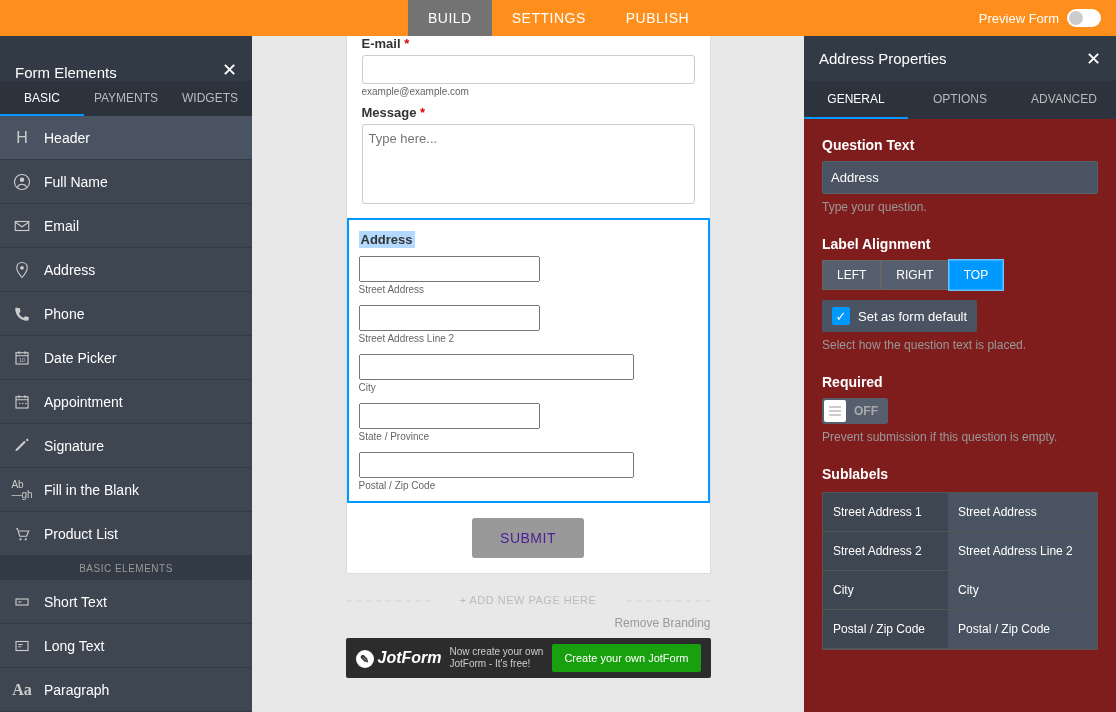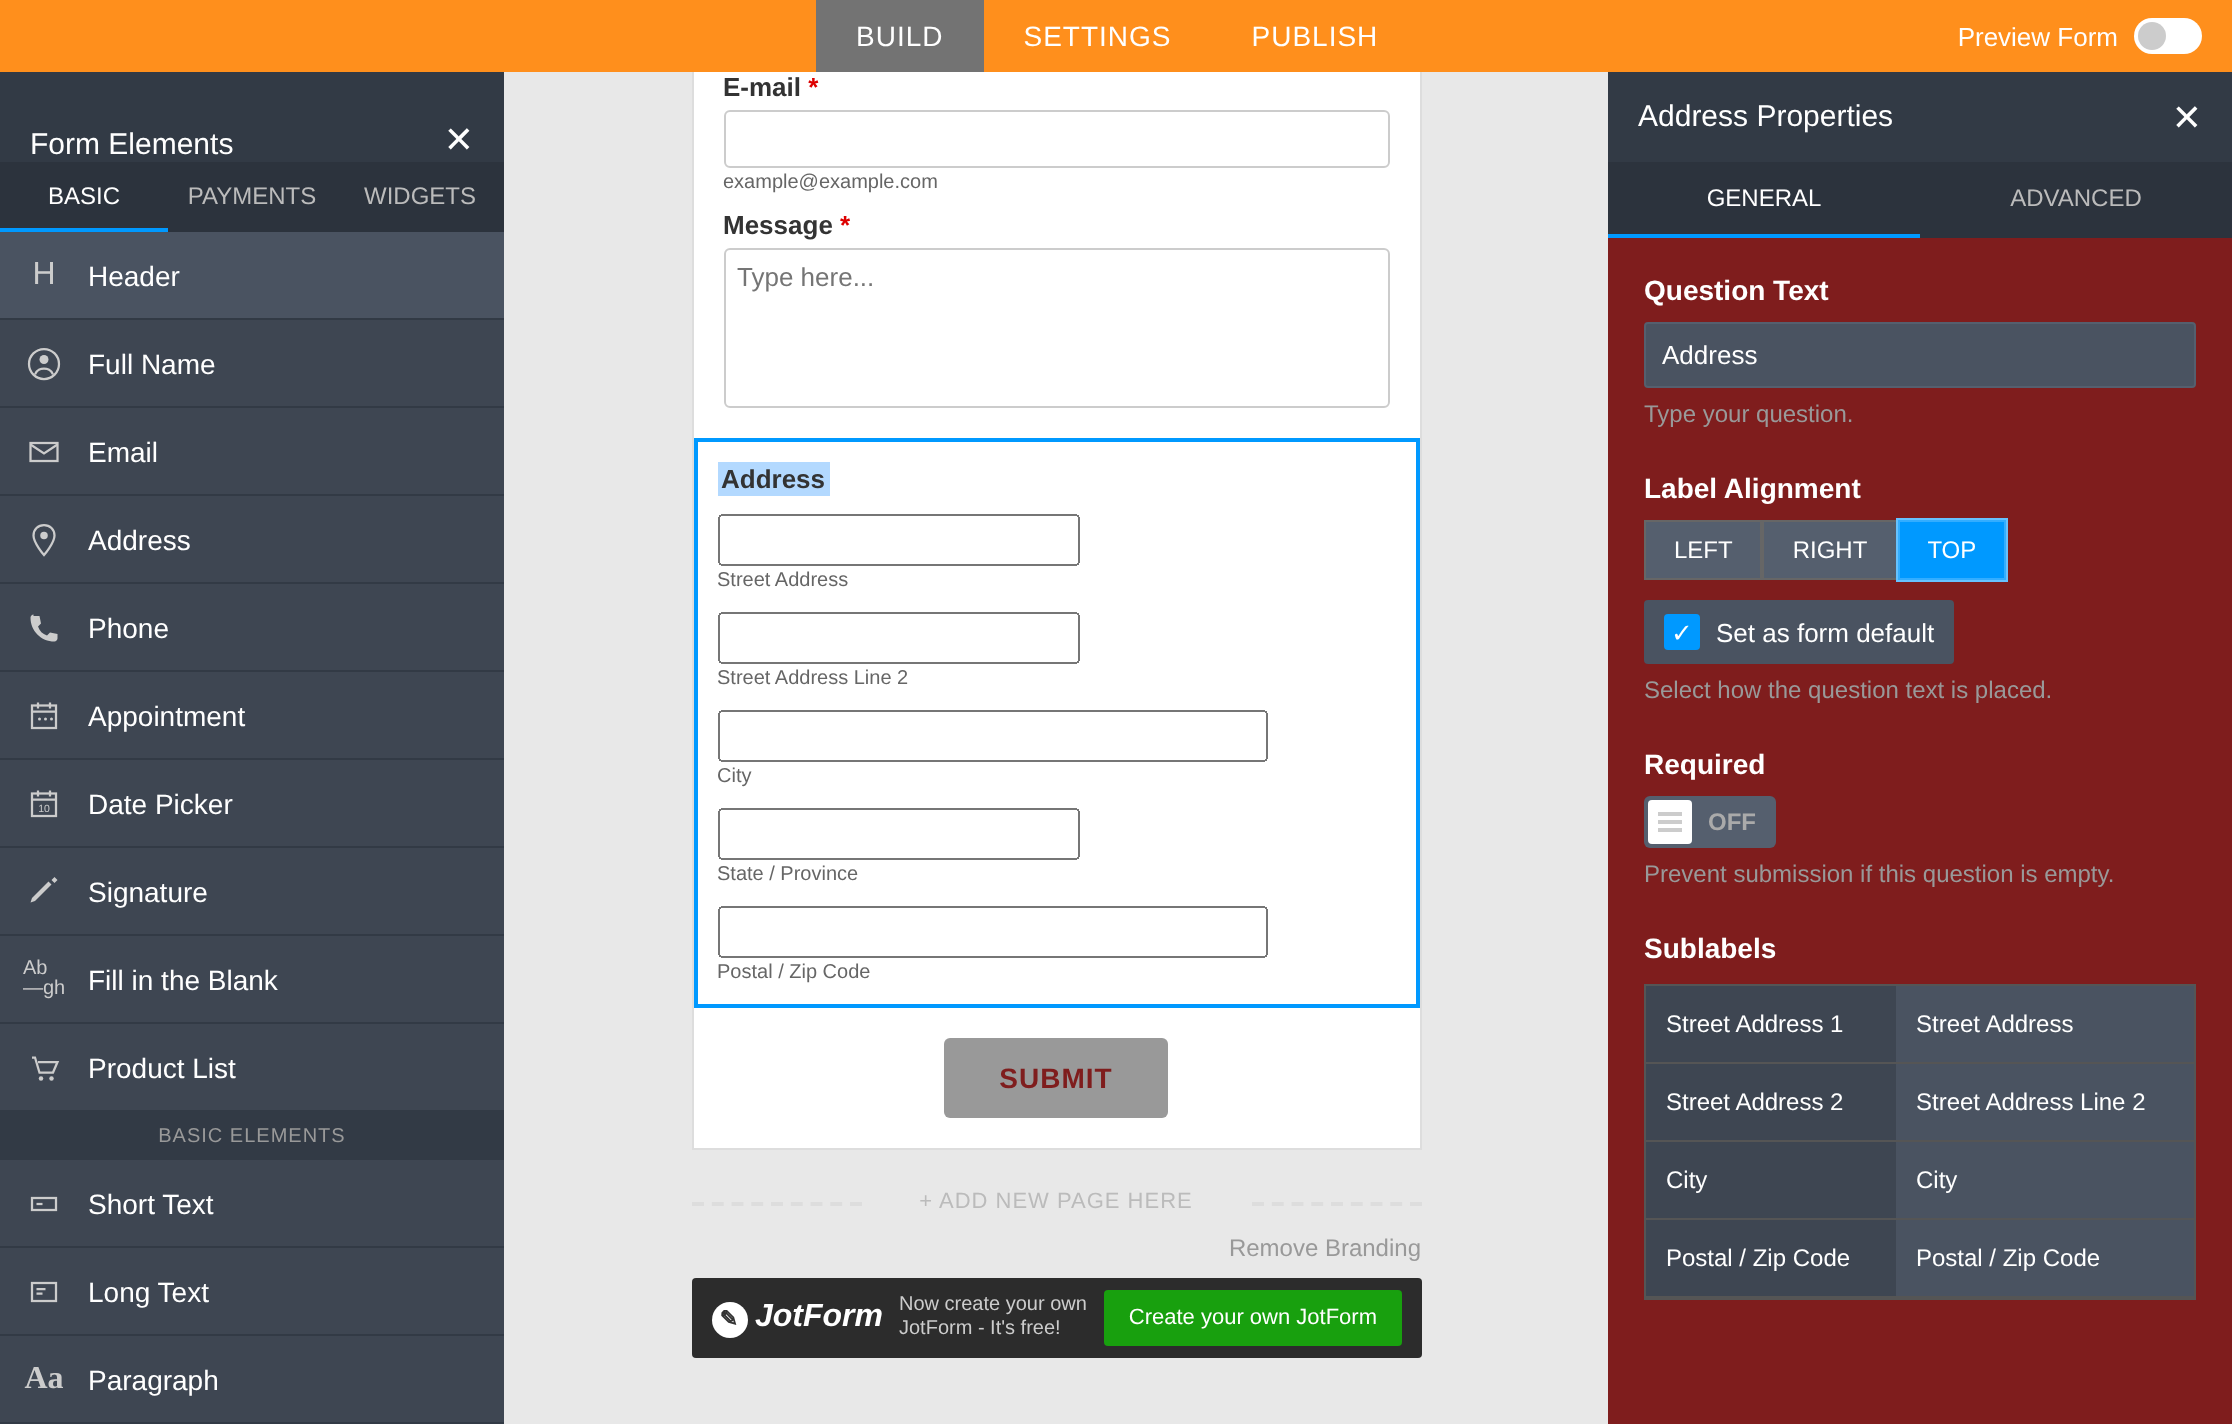--- a/index.html
+++ b/index.html
@@ -29,21 +29,21 @@
 .req{color:#d00}
 .fld input,.fld textarea{width:100%;border:1px solid #ccc;border-radius:3px;padding:6px;font-size:13px}
 .fld textarea{height:80px;resize:none}
 .sublabel{font-size:10px;color:#666;margin-top:2px}
 .addr-block{border:2px solid #0099ff;padding:10px;margin:10px -15px 0}
 .addr-block .fld-label{background:#b3d9ff;display:inline;padding:1px 2px}
 .addr-row{margin-bottom:10px}
 .addr-row input{height:26px}
 .addr-row.half input{width:275px}
 .submit-wrap{text-align:center;margin-top:15px}
-.submit-btn{background:#999;color:#7f1d1d;border:none;padding:12px 28px;border-radius:3px;font-size:14px;font-weight:700;letter-spacing:.5px}
+.submit-btn{background:#999;color:#4c1d95;border:none;padding:12px 28px;border-radius:3px;font-size:14px;font-weight:400;letter-spacing:.5px}
 .add-page{text-align:center;color:#bbb;font-size:11px;letter-spacing:.5px;margin:20px 0 10px;position:relative;width:365px;margin-left:auto;margin-right:auto}
 .add-page::before,.add-page::after{content:"";position:absolute;top:50%;width:85px;border-top:2px dashed #ddd}
 .add-page::before{left:0}.add-page::after{right:0}
 .remove-brand{text-align:right;font-size:12px;color:#999;width:365px;margin:0 auto 8px}
 .jotform-bar{width:365px;margin:0 auto;background:#2c2c2c;height:40px;display:flex;align-items:center;padding:0 10px;color:#fff;font-size:10px;border-radius:2px}
 .jf-logo{font-weight:bold;font-size:16px;font-style:italic}
 .jf-logo::before{content:"✎";display:inline-block;width:18px;height:18px;background:#fff;color:#333;border-radius:50%;text-align:center;line-height:18px;margin-right:4px;font-style:normal;font-size:11px}
 .jf-text{margin-left:8px;line-height:1.2;flex:1;color:#ccc}
 .jf-btn{background:#18a00e;padding:8px 12px;border-radius:2px;font-size:11px}
 .props{width:312px;background:#7f1d1d;color:#fff;display:flex;flex-direction:column}
@@ -137,36 +137,36 @@
               <path d="M5 3c-1 0-2 1-2 2 0 9 7 16 16 16 1 0 2-1 2-2v-3l-5-1-2 2c-3-1-5-3-6-6l2-2-1-5H5z"></path>
             </svg>
           </div>
           <span>Phone</span>
         </div>
       <div class="elem-item">
           <div class="elem-icon">
             <svg viewBox="0 0 24 24">
               <rect x="4" y="5" width="16" height="15" fill="none" stroke="currentColor" stroke-width="1.5"></rect>
               <path d="M4 9h16M8 3v4M16 3v4" stroke="currentColor" stroke-width="1.5"></path>
+              <text x="12" y="17" font-size="7" text-anchor="middle" fill="currentColor">10</text>
+            </svg>
+          </div>
+          <span>Date Picker</span>
+        </div>
+      <div class="elem-item">
+          <div class="elem-icon">
+            <svg viewBox="0 0 24 24">
+              <rect x="4" y="5" width="16" height="15" fill="none" stroke="currentColor" stroke-width="1.5"></rect>
+              <path d="M4 9h16M8 3v4M16 3v4" stroke="currentColor" stroke-width="1.5"></path>
               <circle cx="9" cy="14" r="1"></circle>
               <circle cx="13" cy="14" r="1"></circle>
               <circle cx="17" cy="14" r="1"></circle>
             </svg>
           </div>
           <span>Appointment</span>
-        </div>
-      <div class="elem-item">
-          <div class="elem-icon">
-            <svg viewBox="0 0 24 24">
-              <rect x="4" y="5" width="16" height="15" fill="none" stroke="currentColor" stroke-width="1.5"></rect>
-              <path d="M4 9h16M8 3v4M16 3v4" stroke="currentColor" stroke-width="1.5"></path>
-              <text x="12" y="17" font-size="7" text-anchor="middle" fill="currentColor">10</text>
-            </svg>
-          </div>
-          <span>Date Picker</span>
         </div>
       <div class="elem-item">
           <div class="elem-icon">
             <svg viewBox="0 0 24 24">
               <path d="M3 19l3-1 11-11-2-2L4 16l-1 3zM17 4l2 2 2-2-2-2-2 2z"></path>
             </svg>
           </div>
           <span>Signature</span>
         </div>
       <div class="elem-item">
@@ -240,20 +240,21 @@
 
   </div>
 
   <div class="props">
     <div class="props-head">
       <span>Address Properties</span>
       <span class="close-x">✕</span>
     </div>
     <div class="props-tabs">
       <div class="props-tab active">GENERAL</div>
+      <div class="props-tab">OPTIONS</div>
       <div class="props-tab">ADVANCED</div>
     </div>
     <div class="props-body">
       <div class="prop-section">
         <div class="prop-title">Question Text</div>
         <input class="prop-input" value="Address" style="">
         <div class="prop-hint">Type your question.</div>
       </div>
       <div class="prop-section">
         <div class="prop-title">Label Alignment</div>

